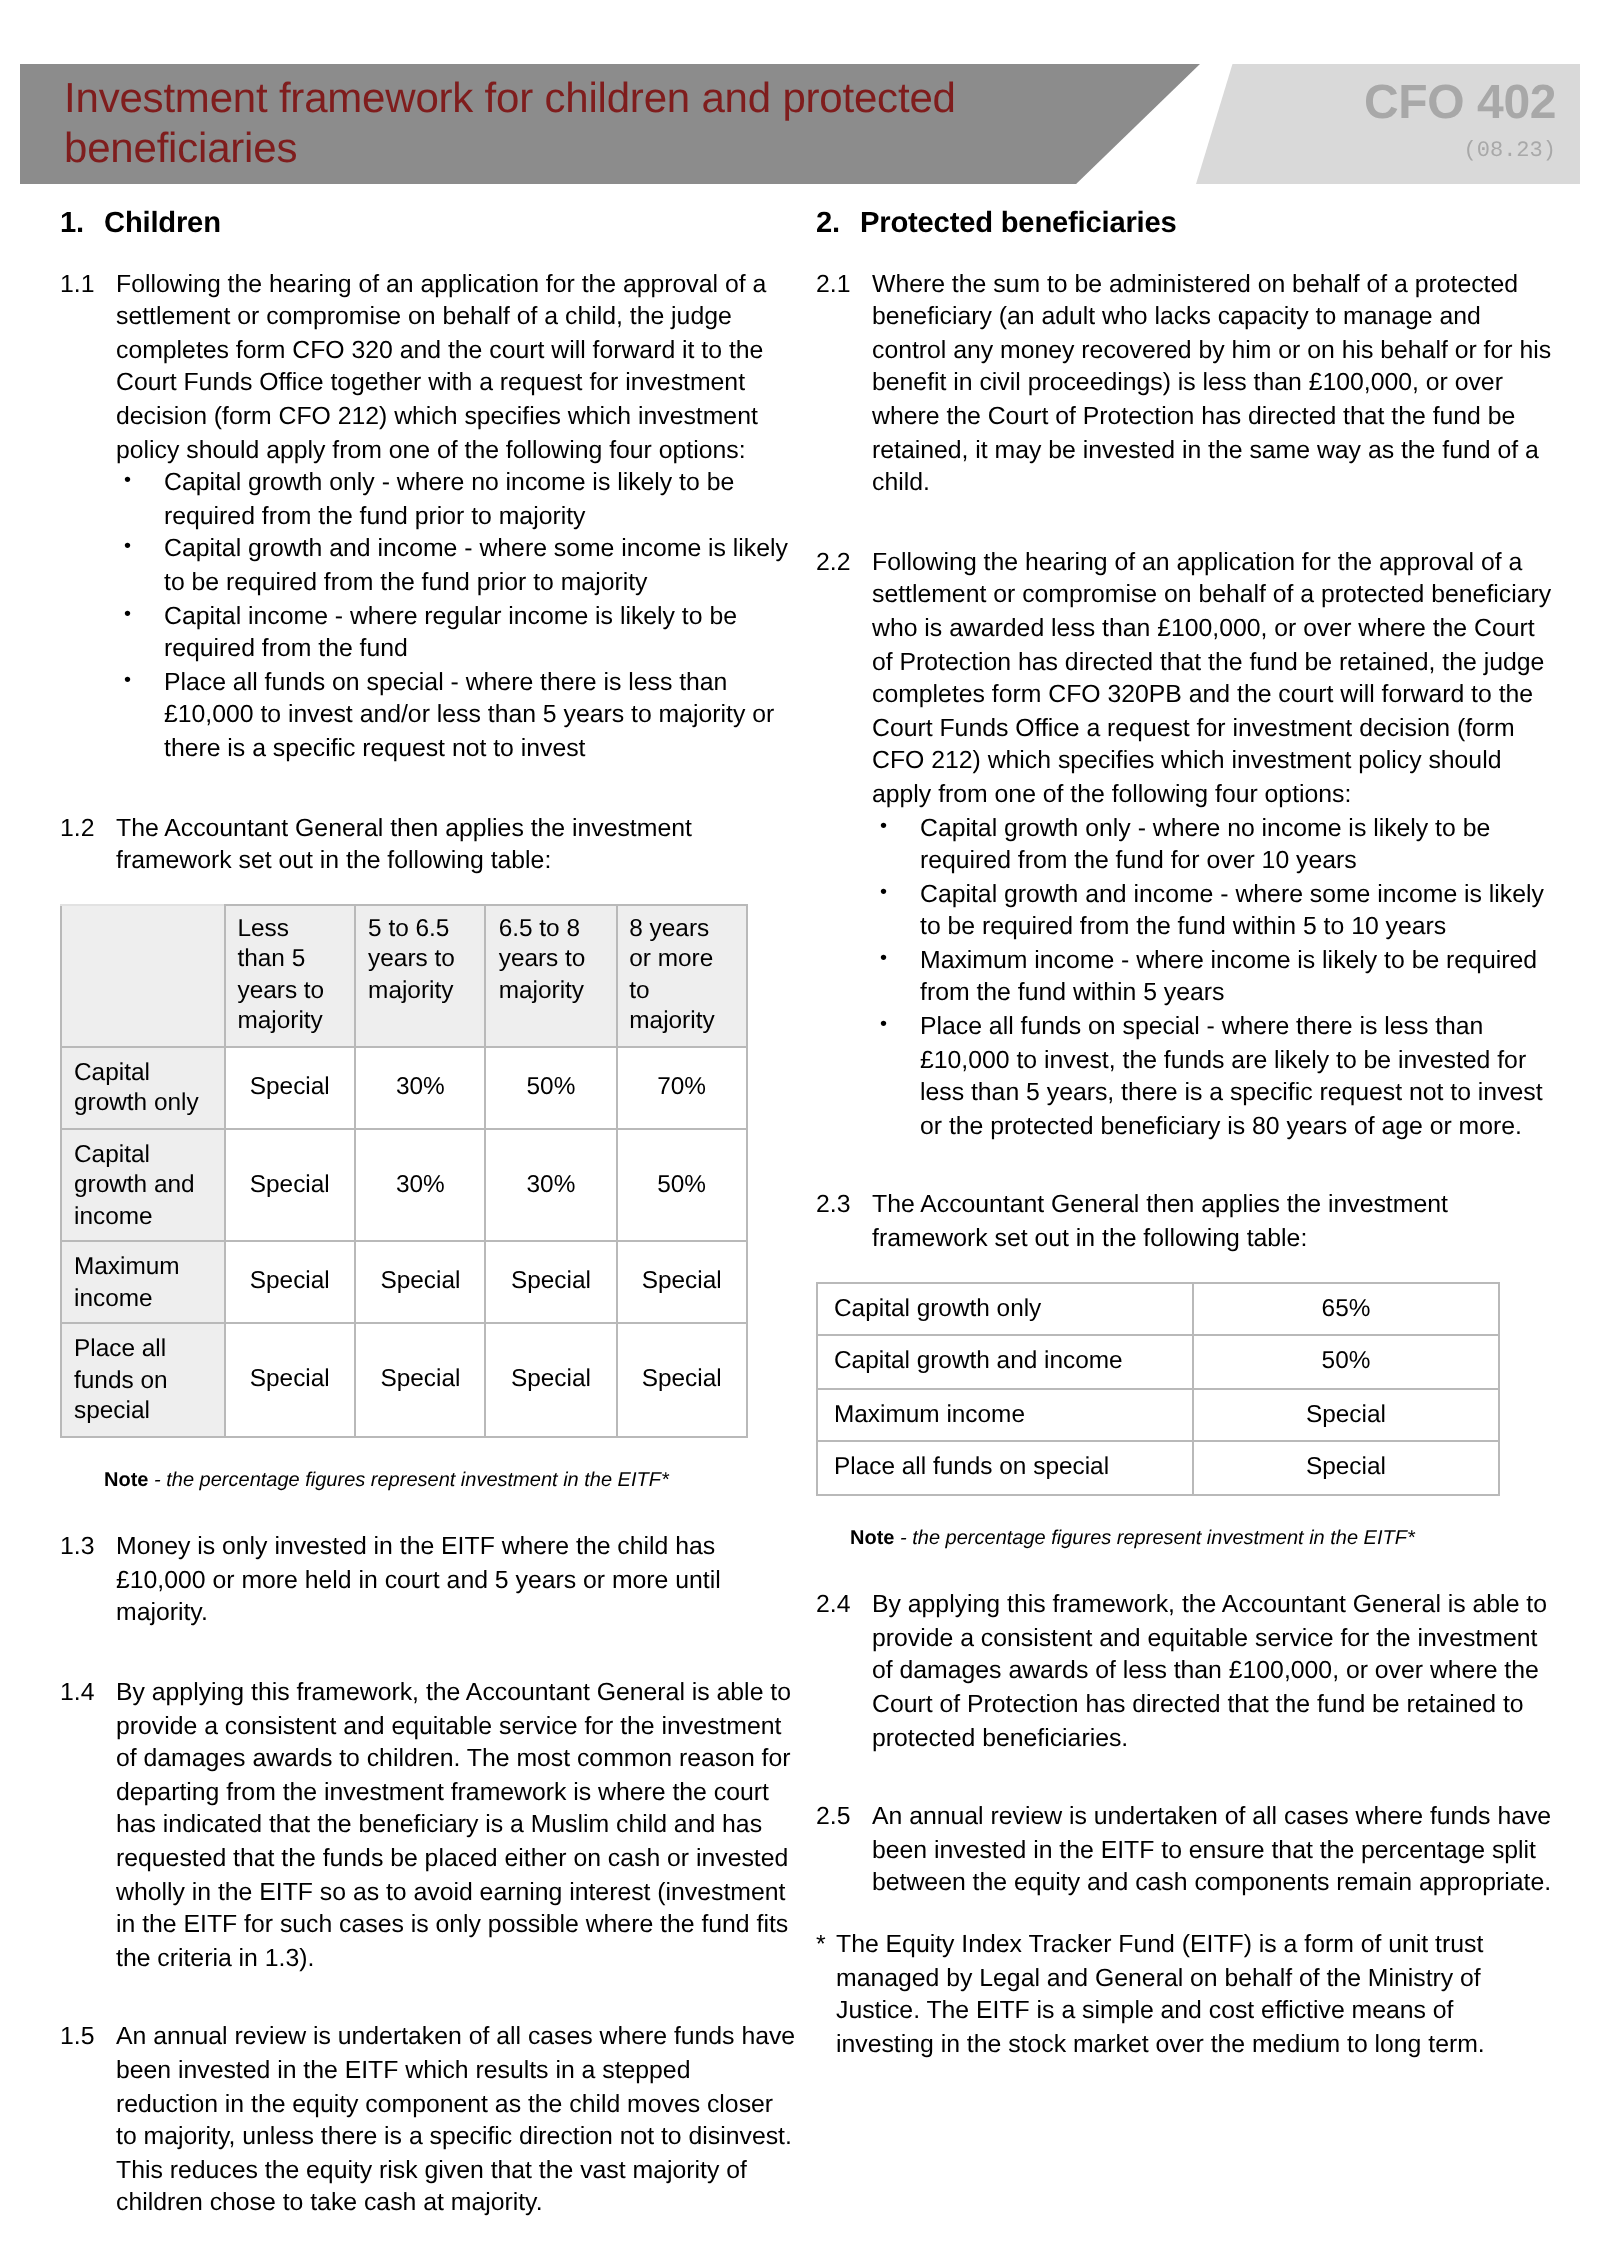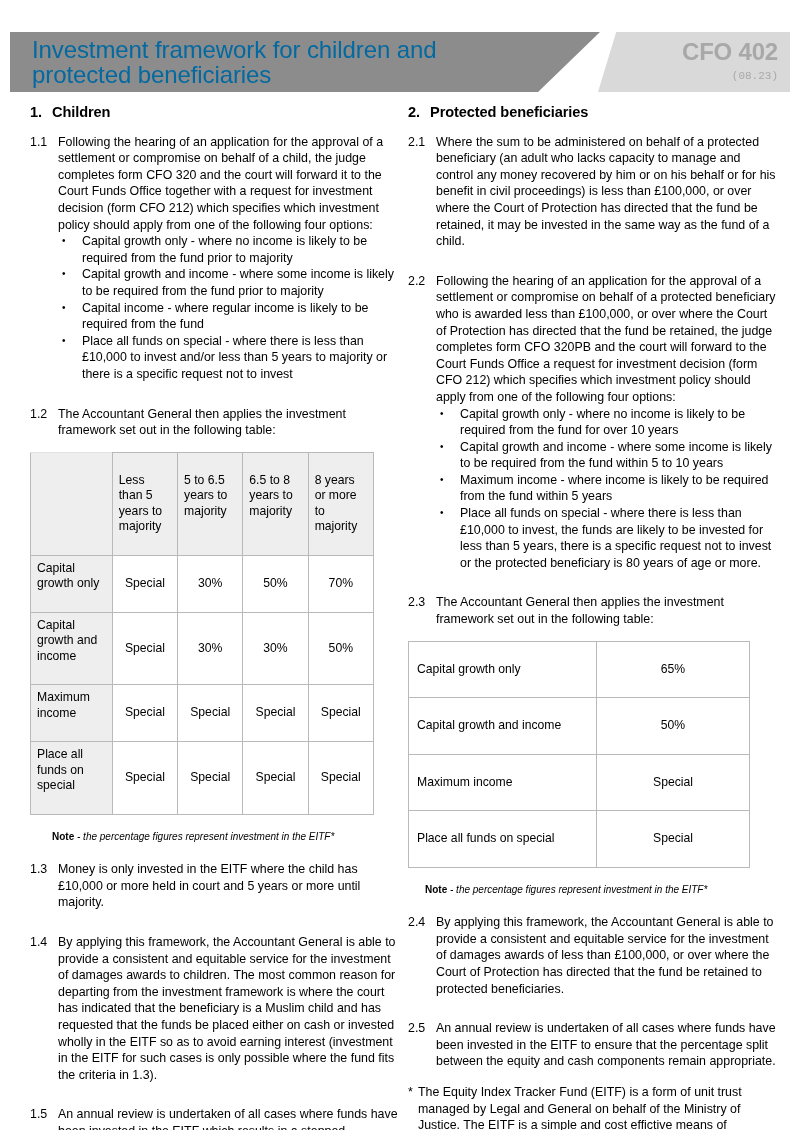--- a/index.html
+++ b/index.html
@@ -40,23 +40,23 @@
     width: 192px;
     height: 60px;
     background: #d9d9d9;
     clip-path: polygon(9.5% 0, 100% 0, 100% 100%, 0 100%);
   }
   .header-title {
     position: absolute;
     left: 32px;
     top: 5px;
     width: 450px;
-    font-size: 24px;
+    font-size: 21px;
     line-height: 25px;
-    color: #0369a1;
+    color: #7f1d1d;
     font-weight: normal;
     letter-spacing: -0.1px;
   }
   .header-code {
     position: absolute;
     right: 22px;
     top: 6px;
     font-size: 24px;
     font-weight: bold;
     color: #a8a8a8;
@@ -122,21 +122,21 @@
 
   
   table.fw {
     border-collapse: collapse;
     font-size: 12.2px;
     line-height: 15.5px;
     margin: 2px 0 0 0;
   }
   table.fw td, table.fw th {
     border: 1px solid #b9b9b9;
-    padding: 20px 6px;
+    padding: 4px 6px;
     font-weight: normal;
     vertical-align: middle;
   }
   
   .tbl-left { margin-left: 22px; width: 344px; }
   .tbl-left th.corner { background: #eeeeee; width: 88px; border-top-color: #e2e2e2; }
   .tbl-left th.hdr {
     background: #eeeeee;
     text-align: left;
     width: 64px;

